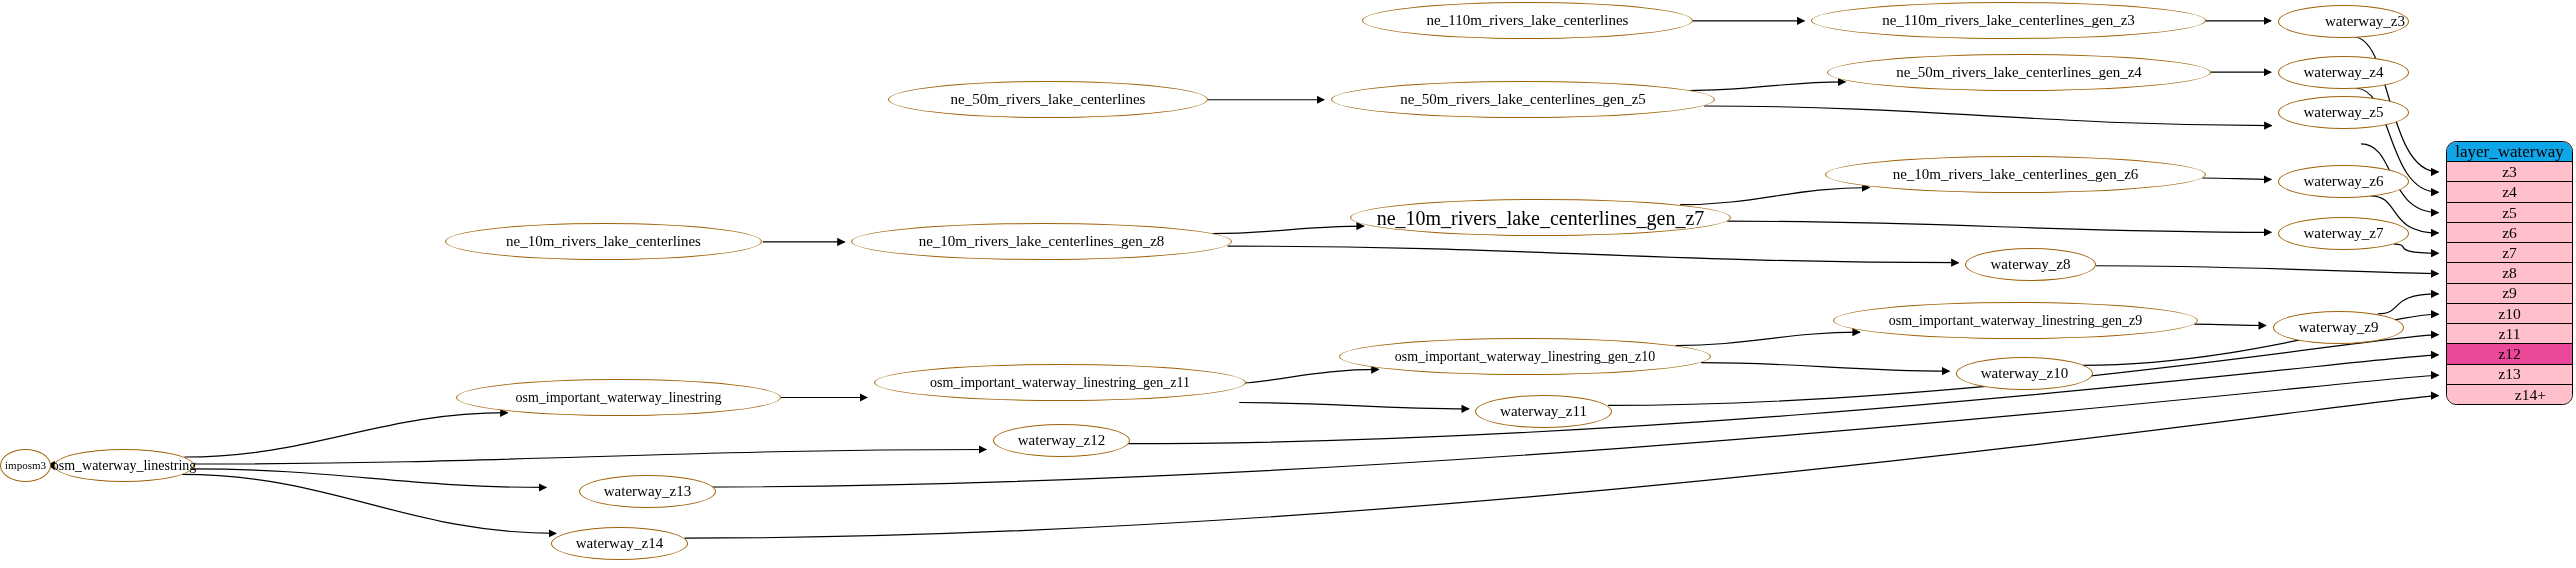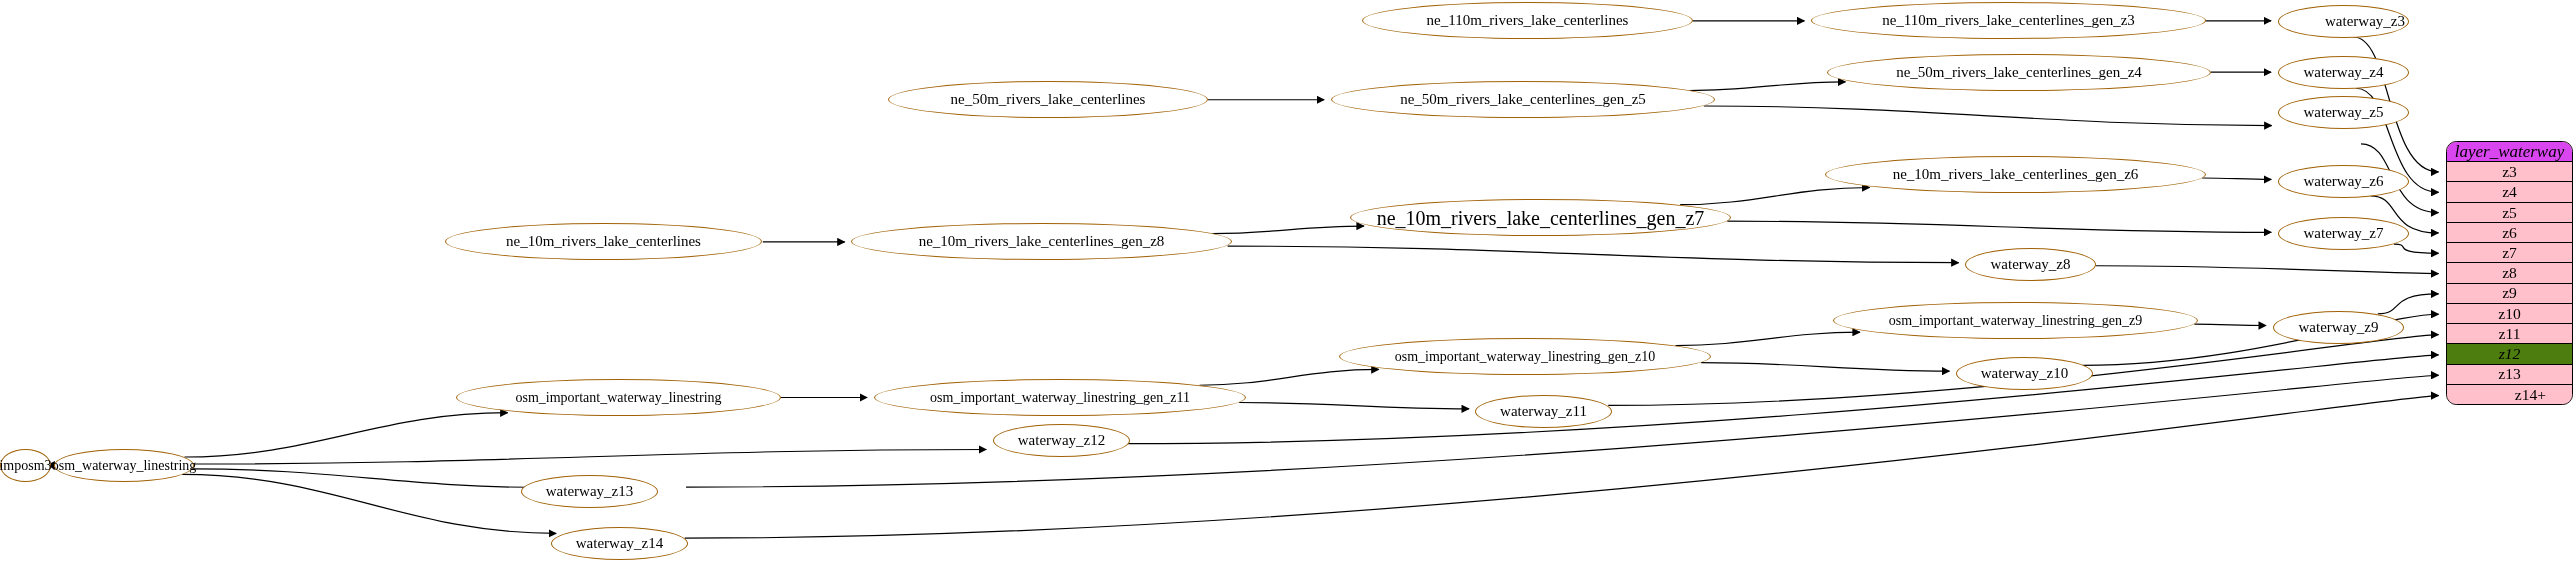--- a/index.html
+++ b/index.html
@@ -117,21 +117,21 @@
         <path d="M 3193.4115427495403 421.51570865549235 C 3230.126348512247 421.51570865549235, 3205 394.8076923076923, 3275 394.8076923076923" marker-end="url(#arrow)" stroke="#000000"></path>
         <path d="M 2796.89791317627 490.6845072733661 C 3012.0438522469485 490.6845072733661, 3205 422.11538461538464, 3275 422.11538461538464" marker-end="url(#arrow)" stroke="#000000"></path>
         <path d="M 2159.647734999512 544.6056089452292 C 2661.556254249732 544.6056089452292, 3205 449.4230769230769, 3275 449.4230769230769" marker-end="url(#arrow)" stroke="#000000"></path>
         <path d="M 1513.5195922801704 596.0060641984093 C 2306.185775754094 596.0060641984093, 3205 476.7307692307692, 3275 476.7307692307692" marker-end="url(#arrow)" stroke="#000000"></path>
         <path d="M 920.8869428042418 654.3254423459302 C 1980.2378185423331 654.3254423459302, 3205 504.03846153846155, 3275 504.03846153846155" marker-end="url(#arrow)" stroke="#000000"></path>
         <path d="M 919.1018508221638 722.9172666095205 C 1979.2560179521902 722.9172666095205, 3205 531.3461538461538, 3275 531.3461538461538" marker-end="url(#arrow)" stroke="#000000"></path>
       </g>
   </svg>
 
   <div id="node-layer">
-      <div class="node" style="left: 0px; top: 449px; width: 51px; height: 33px; font-size: 14px;">
+      <div class="node" style="left: 0px; top: 449px; width: 51px; height: 33px; font-size: 11px;">
         <span class="lbl">imposm3</span>
       </div>
       <div class="node" style="left: 54px; top: 449px; width: 140px; height: 33px; font-size: 14px;">
         <span class="lbl">osm_waterway_linestring</span>
       </div>
       <div class="node" style="left: 1362px; top: 2.2px; width: 331px; height: 37px; font-size: 15px;">
         <span class="lbl">ne_110m_rivers_lake_centerlines</span>
       </div>
       <div class="node" style="left: 1811px; top: 2.2px; width: 395px; height: 37px; font-size: 15px;">
         <span class="lbl">ne_110m_rivers_lake_centerlines_gen_z3</span>
@@ -171,58 +171,58 @@
       </div>
       <div class="node" style="left: 2278px; top: 217px; width: 131px; height: 33px; font-size: 15px;">
         <span class="lbl">waterway_z7</span>
       </div>
       <div class="node" style="left: 1965px; top: 248px; width: 131px; height: 33px; font-size: 15px;">
         <span class="lbl">waterway_z8</span>
       </div>
       <div class="node" style="left: 456px; top: 379px; width: 325px; height: 37px; font-size: 14px;">
         <span class="lbl">osm_important_waterway_linestring</span>
       </div>
-      <div class="node" style="left: 874px; top: 379px; width: 372px; height: 37px; font-size: 14px;">
+      <div class="node" style="left: 874px; top: 364px; width: 372px; height: 37px; font-size: 14px;">
         <span class="lbl">osm_important_waterway_linestring_gen_z11</span>
       </div>
       <div class="node" style="left: 1339px; top: 338px; width: 372px; height: 37px; font-size: 14px; align-items: center;">
         <span class="lbl">osm_important_waterway_linestring_gen_z10</span>
       </div>
       <div class="node" style="left: 1833px; top: 302px; width: 365px; height: 37px; font-size: 14px;">
         <span class="lbl">osm_important_waterway_linestring_gen_z9</span>
       </div>
       <div class="node" style="left: 2273px; top: 311px; width: 131px; height: 33px; font-size: 15px;">
         <span class="lbl">waterway_z9</span>
       </div>
       <div class="node" style="left: 1956px; top: 357px; width: 137px; height: 33px; font-size: 15px;">
         <span class="lbl">waterway_z10</span>
       </div>
       <div class="node" style="left: 1475px; top: 395px; width: 137px; height: 33px; font-size: 15px;">
         <span class="lbl">waterway_z11</span>
       </div>
       <div class="node" style="left: 993px; top: 424px; width: 137px; height: 33px; font-size: 15px;">
         <span class="lbl">waterway_z12</span>
       </div>
-      <div class="node" style="left: 521px; top: 475px; width: 137px; height: 33px; font-size: 15px;">
+      <div class="node" style="left: 579px; top: 475px; width: 137px; height: 33px; font-size: 15px;">
         <span class="lbl">waterway_z13</span>
       </div>
       <div class="node" style="left: 551px; top: 527px; width: 137px; height: 33px; font-size: 15px;">
         <span class="lbl">waterway_z14</span>
       </div>
     </div>
 
   <div id="record-node" style="left: 2446px; top: 141px; width: 127px; height: 264px; background: rgb(255, 192, 203);">
-      <div class="rec-row rec-title" style="background: #d946ef; font-style: italic;">layer_waterway</div>
+      <div class="rec-row rec-title" style="background: #0ea5e9;">layer_waterway</div>
       <div class="rec-row rec-cell" style="background: rgb(255, 192, 203);">z3</div>
       <div class="rec-row rec-cell" style="background: rgb(255, 192, 203);">z4</div>
       <div class="rec-row rec-cell" style="background: rgb(255, 192, 203);">z5</div>
       <div class="rec-row rec-cell" style="background: rgb(255, 192, 203);">z6</div>
       <div class="rec-row rec-cell" style="background: rgb(255, 192, 203);">z7</div>
       <div class="rec-row rec-cell" style="background: rgb(255, 192, 203);">z8</div>
       <div class="rec-row rec-cell" style="background: rgb(255, 192, 203);">z9</div>
       <div class="rec-row rec-cell" style="background: rgb(255, 192, 203);">z10</div>
       <div class="rec-row rec-cell" style="background: rgb(255, 192, 203);">z11</div>
-      <div class="rec-row rec-cell" style="background: #4d7c0f; font-style: italic;">z12</div>
+      <div class="rec-row rec-cell" style="background: #ec4899;">z12</div>
       <div class="rec-row rec-cell" style="background: rgb(255, 192, 203);">z13</div>
       <div class="rec-row rec-cell" style="background: rgb(255, 192, 203);">z14+</div>
     </div>
 </div>
 
 
 </body></html>

